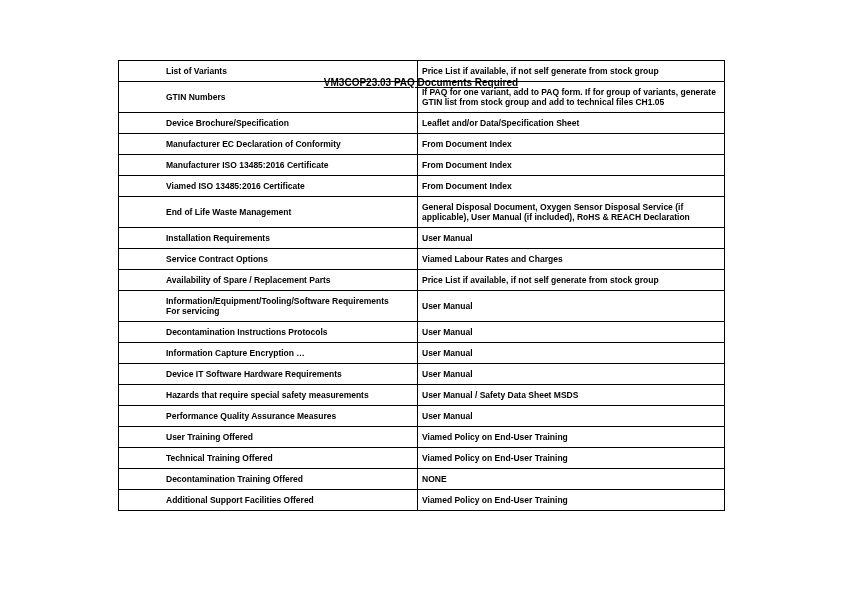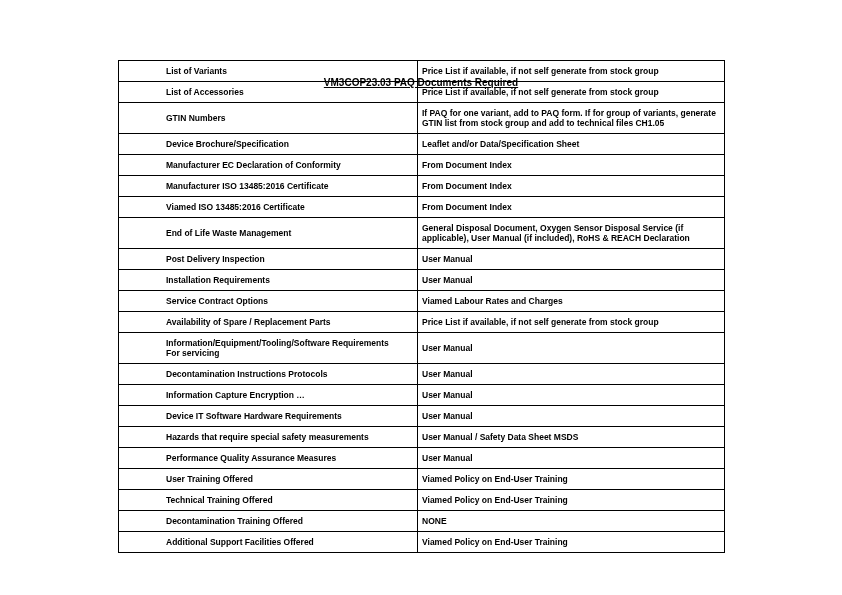--- a/index.html
+++ b/index.html
@@ -62,24 +62,20 @@
 <div class="page">
   <div class="doc-title">VM3COP23.03 PAQ Documents Required</div>
 
   <table class="paq-table">
     <tbody>
         <tr>
           <td class="item">List of Variants</td>
           <td class="req">Price List if available, if not self generate from stock group</td>
         </tr>
         <tr>
-          <td class="item">List of Accessories</td>
-          <td class="req">Price List if available, if not self generate from stock group</td>
-        </tr>
-        <tr>
           <td class="item">GTIN Numbers</td>
           <td class="req">If PAQ for one variant, add to PAQ form. If for group of variants, generate GTIN list from stock group and add to technical files CH1.05</td>
         </tr>
         <tr>
           <td class="item">Device Brochure/Specification</td>
           <td class="req">Leaflet and/or Data/Specification Sheet</td>
         </tr>
         <tr>
           <td class="item">Manufacturer EC Declaration of Conformity</td>
           <td class="req">From Document Index</td>
@@ -88,24 +84,20 @@
           <td class="item">Manufacturer ISO 13485:2016 Certificate</td>
           <td class="req">From Document Index</td>
         </tr>
         <tr>
           <td class="item">Viamed ISO 13485:2016 Certificate</td>
           <td class="req">From Document Index</td>
         </tr>
         <tr>
           <td class="item">End of Life Waste Management</td>
           <td class="req">General Disposal Document, Oxygen Sensor Disposal Service (if applicable), User Manual (if included), RoHS &amp; REACH Declaration</td>
-        </tr>
-        <tr>
-          <td class="item">Post Delivery Inspection</td>
-          <td class="req">User Manual</td>
         </tr>
         <tr>
           <td class="item">Installation Requirements</td>
           <td class="req">User Manual</td>
         </tr>
         <tr>
           <td class="item">Service Contract Options</td>
           <td class="req">Viamed Labour Rates and Charges</td>
         </tr>
         <tr>

